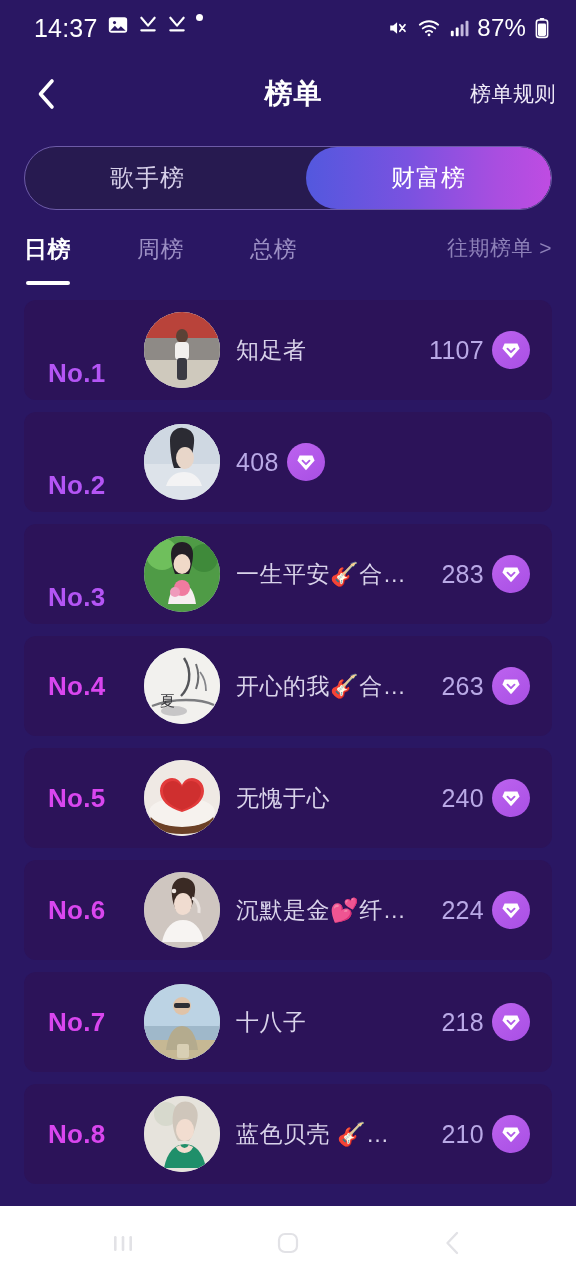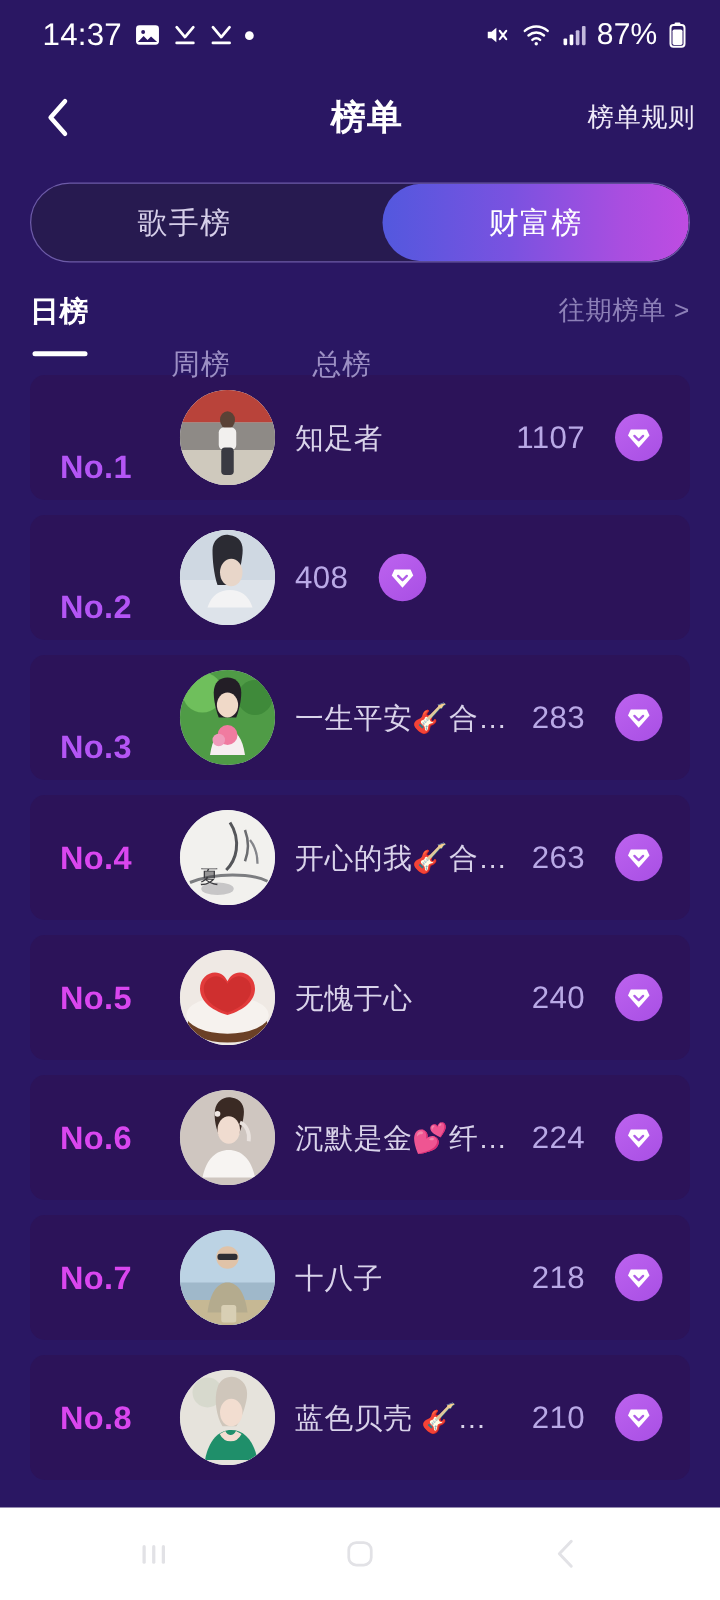--- a/index.html
+++ b/index.html
@@ -25,21 +25,21 @@
   .statusbar {
     height: 56px;
     flex: 0 0 56px;
     background: #2a1763;
     display: flex;
     align-items: center;
     justify-content: space-between;
     padding: 0 26px 0 34px;
     color: #ffffff;
   }
-  .status-left { display: flex; align-items: center; gap: 9px; }
+  .status-left { display: flex; align-items: flex-start; gap: 9px; }
   .status-right { display: flex; align-items: center; gap: 8px; }
   .status-time {
     font-size: 25px;
     letter-spacing: .2px;
     color: #ffffff;
     font-weight: 400;
   }
   .sicon { display: inline-flex; align-items: center; justify-content: center; }
   .dot-ind {
     width: 7px; height: 7px; border-radius: 50%;
@@ -116,21 +116,21 @@
     flex: 0 0 76px;
   }
   .tab {
     position: relative;
     font-size: 23px;
     color: #9c8fc4;
     cursor: pointer;
     padding-bottom: 12px;
     letter-spacing: .5px;
   }
-  .tab + .tab { margin-left: 66px; margin-top: 42px; }
+  .tab + .tab { margin-left: 66px; }
   .tab.active { color: #ffffff; font-weight: 700; }
   .tab.active::after {
     content: "";
     position: absolute;
     left: 2px;
     bottom: -8px;
     width: 44px;
     height: 4px;
     border-radius: 2px;
     background: #ffffff;
@@ -189,21 +189,21 @@
     white-space: nowrap;
     overflow: hidden;
     text-overflow: ellipsis;
     padding-right: 10px;
   }
 
   .rank-score {
     font-size: 25px;
     color: #b9a9e6;
     letter-spacing: .3px;
-    margin-right: 24px;
+    margin-right: 8px;
     text-align: right;
   }
   .gem-badge {
     width: 38px; height: 38px;
     flex: 0 0 38px;
     border-radius: 50%;
     background: linear-gradient(145deg, #bd63ef 0%, #a84fe4 100%);
     display: flex;
     align-items: center;
     justify-content: center;

